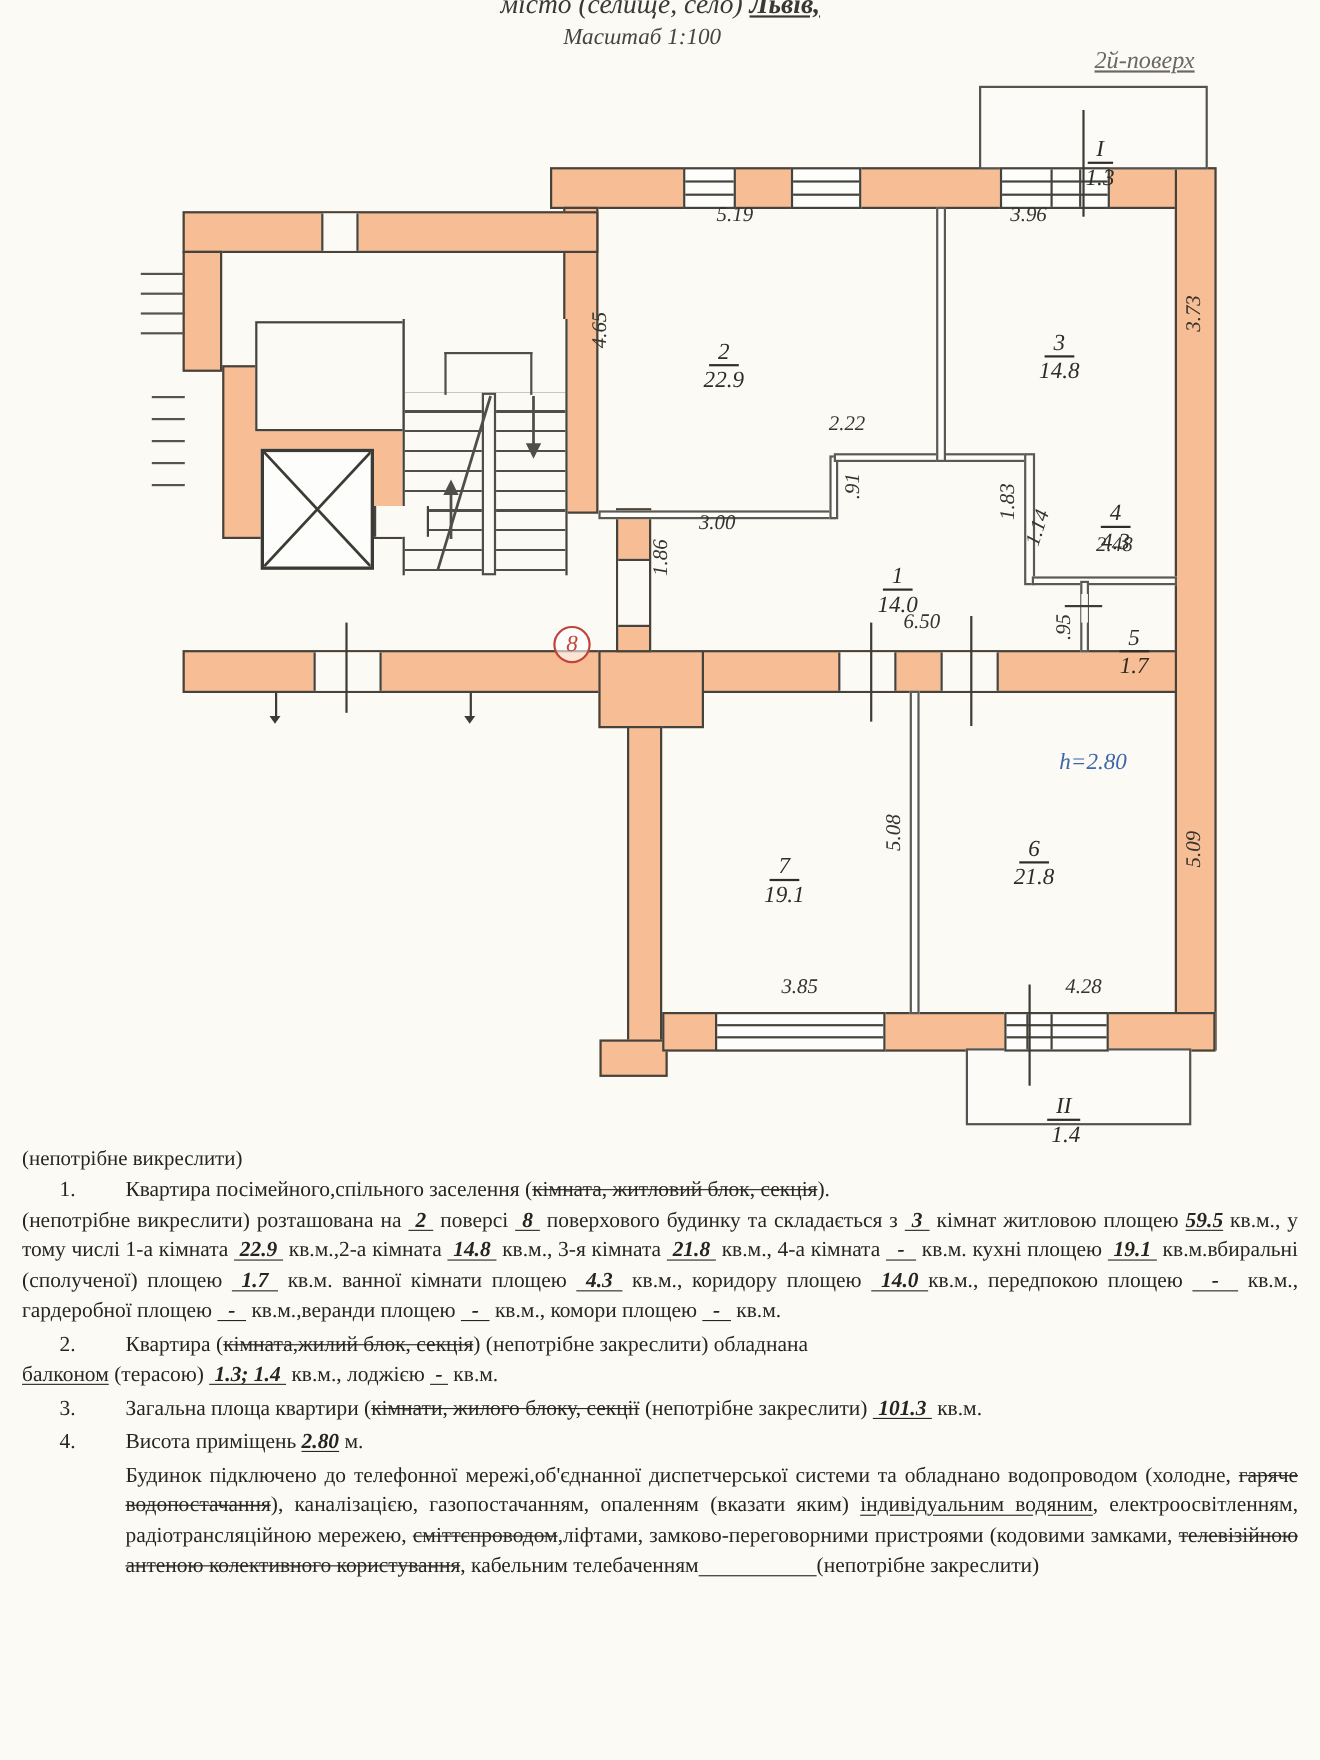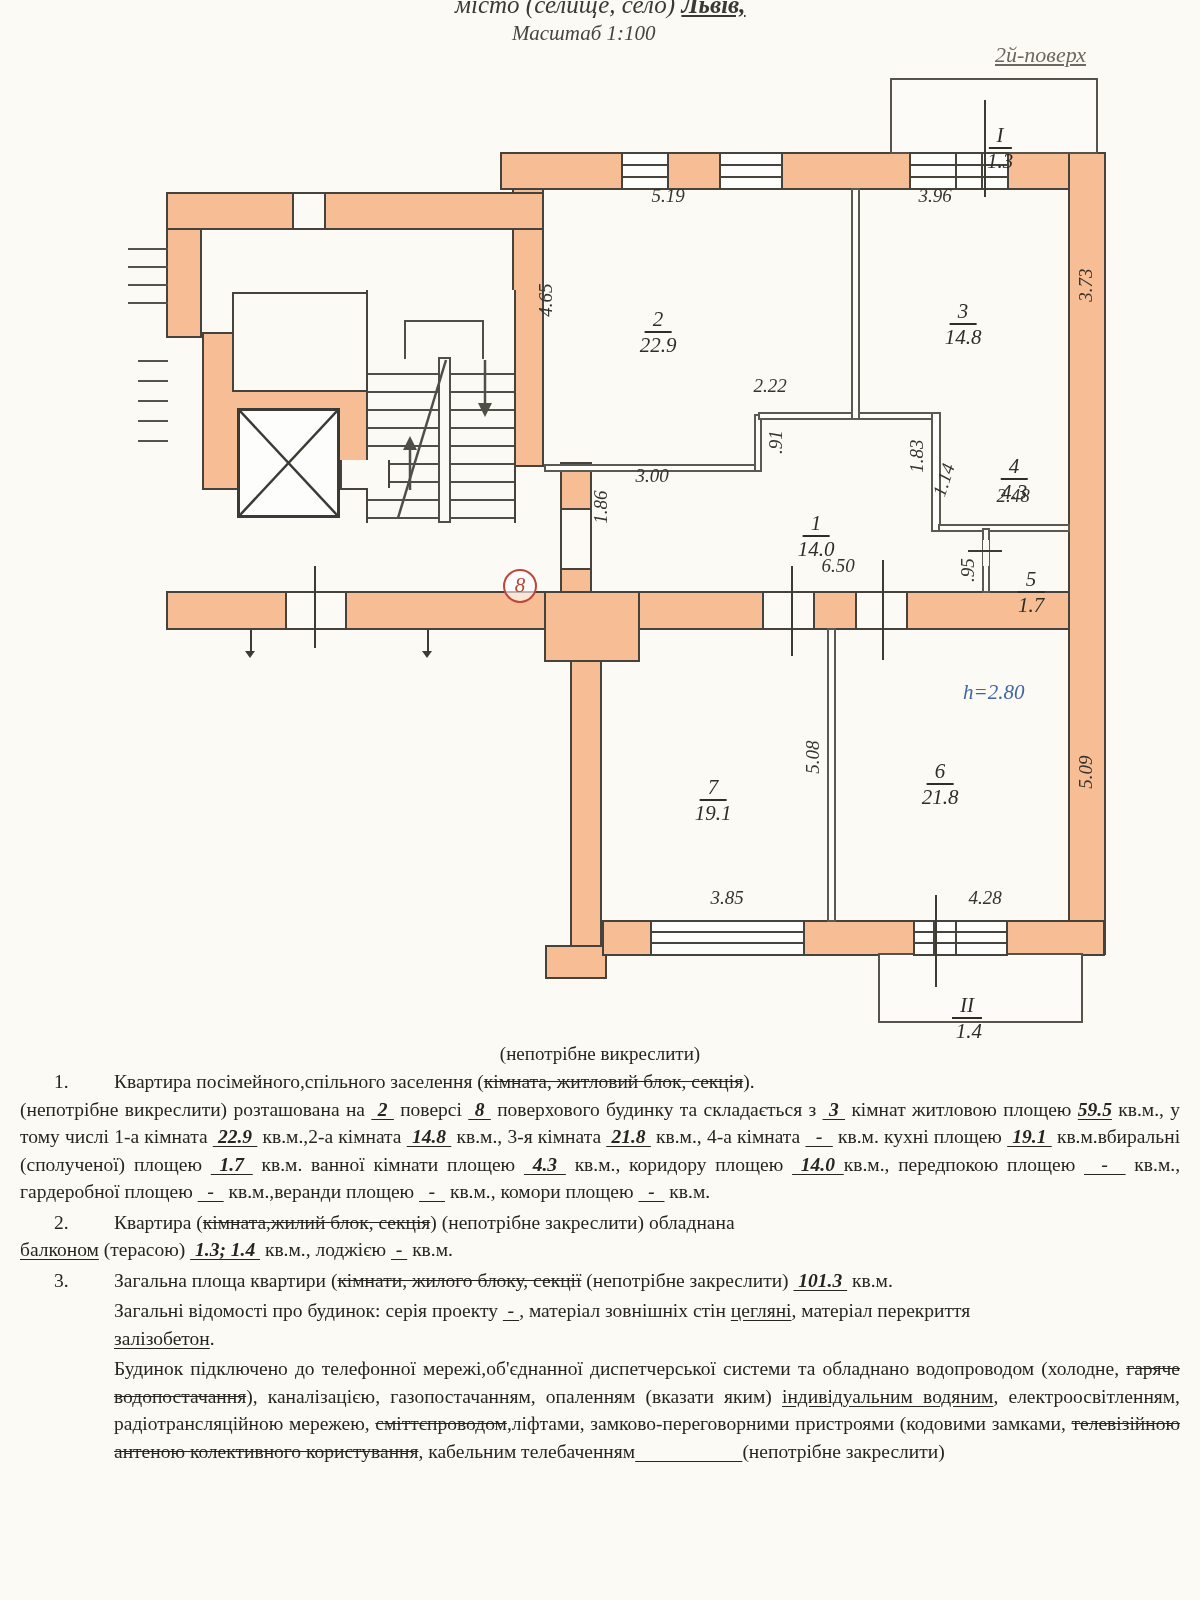--- a/index.html
+++ b/index.html
@@ -60,21 +60,21 @@
   .dim{position:absolute;transform:translate(-50%,-50%);font-style:italic;font-size:19px;
        color:#35342e;white-space:nowrap;z-index:6;}
   #apt-badge{position:absolute;left:503px;top:509px;width:34px;height:34px;border:2.5px solid #c0443a;
       border-radius:50%;box-sizing:border-box;z-index:6;color:#c0443a;font-style:italic;font-size:21px;
       text-align:center;line-height:29px;background:rgba(255,255,255,.6);}
   #hnote{position:absolute;left:963px;top:620px;font-style:italic;font-size:21px;color:#3f66a8;z-index:6;}
 
   
   #doc{position:absolute;left:20px;top:1040px;width:1160px;}
   #doc-title{font-size:27px;letter-spacing:.2px;padding-left:72px;color:#201f1a;}
-  #doc-sub{text-align:center;font-size:19px;margin-top:3px;color:#26251f;}
+  #doc-sub{font-size:19px;margin-top:3px;color:#26251f;}
   .item{font-size:19.5px;line-height:27.5px;text-align:justify;margin:3px 0 0 0;}
   .item .inum{display:inline-block;width:60px;margin-left:34px;}
   .item.hang{padding-left:94px;text-indent:-94px;}
   .item.hang .inum{margin-left:34px;}
   .s{text-decoration:line-through;}
   .ul{text-decoration:underline;text-underline-offset:3px;}
   .v{font-style:italic;font-weight:600;text-decoration:underline;text-underline-offset:3px;white-space:nowrap;}
 </style>
 </head>
 <body>
@@ -225,18 +225,18 @@
         <span class="dim" style="left: 1086px; top: 712px; transform: translate(-50%, -50%) rotate(-90deg);">5.09</span>
       </div>
   </div>
 
   <section id="doc">
     <div id="doc-sub">(непотрібне викреслити)</div>
     <div id="doc-items">
         <p class="item"><span class="inum">1.</span><span>Квартира посімейного,спільного заселення (</span><span class="s">кімната, житловий блок, секція</span><span>).</span><br><span>(непотрібне викреслити) розташована на </span><span class="v">&nbsp;2&nbsp;</span><span> поверсі </span><span class="v">&nbsp;8&nbsp;</span><span> поверхового будинку та складається з </span><span class="v">&nbsp;3&nbsp;</span><span> кімнат житловою площею </span><span class="v">59.5</span><span> кв.м., у тому числі 1-а кімната </span><span class="v">&nbsp;22.9&nbsp;</span><span> кв.м.,2-а кімната </span><span class="v">&nbsp;14.8&nbsp;</span><span> кв.м., 3-я кімната </span><span class="v">&nbsp;21.8&nbsp;</span><span> кв.м., 4-а кімната </span><span class="v">&nbsp;&nbsp;-&nbsp;&nbsp;</span><span> кв.м. кухні площею </span><span class="v">&nbsp;19.1&nbsp;</span><span> кв.м.вбиральні (сполученої) площею </span><span class="v">&nbsp;1.7&nbsp;</span><span> кв.м. ванної кімнати площею </span><span class="v">&nbsp;4.3&nbsp;</span><span> кв.м., коридору площею </span><span class="v">&nbsp;14.0&nbsp;</span><span>кв.м., передпокою площею </span><span class="v">&nbsp;&nbsp;-&nbsp;&nbsp;</span><span> кв.м.,  гардеробної площею </span><span class="v">&nbsp;&nbsp;-&nbsp;&nbsp;</span><span> кв.м.,веранди площею </span><span class="v">&nbsp;&nbsp;-&nbsp;&nbsp;</span><span> кв.м., комори площею </span><span class="v">&nbsp;&nbsp;-&nbsp;&nbsp;</span><span> кв.м.</span></p>
         <p class="item"><span class="inum">2.</span><span>Квартира (</span><span class="s">кімната,жилий блок, секція</span><span>) (непотрібне закреслити) обладнана</span><br><span class="ul">балконом</span><span> (терасою) </span><span class="v">&nbsp;1.3;&nbsp;1.4&nbsp;</span><span> кв.м., лоджією </span><span class="v">&nbsp;-&nbsp;</span><span> кв.м.</span></p>
         <p class="item"><span class="inum">3.</span><span>Загальна площа квартири (</span><span class="s">кімнати, жилого блоку, секції</span><span> (непотрібне закреслити) </span><span class="v">&nbsp;101.3&nbsp;</span><span> кв.м.</span></p>
-        <p class="item hang"><span class="inum">6.</span><span>Загальні відомості про будинок: серія проекту </span><span class="v">&nbsp;-&nbsp;</span><span>, матеріал зовнішніх стін </span><span class="ul">цегляні</span><span>, матеріал перекриття</span><br><span class="ul">залізобетон</span><span>.</span></p>
+        <p class="item"><span class="inum">4.</span><span>Висота приміщень </span><span class="v">2.80</span><span> м.</span></p>
         <p class="item hang"><span class="inum">7.</span><span>Будинок підключено до телефонної мережі,об'єднанної диспетчерської системи та обладнано водопроводом (холодне, </span><span class="s">гаряче водопостачання</span><span>), каналізацією, газопостачанням, опаленням (вказати яким) </span><span class="ul">індивідуальним водяним</span><span>, електроосвітленням, радіотрансляційною мережею, </span><span class="s">сміттєпроводом</span><span>,ліфтами, замково-переговорними пристроями (кодовими замками, </span><span class="s">телевізійною антеною колективного користування</span><span>, кабельним телебаченням</span><span class="v">&nbsp;&nbsp;&nbsp;&nbsp;&nbsp;&nbsp;&nbsp;&nbsp;&nbsp;&nbsp;&nbsp;&nbsp;&nbsp;&nbsp;&nbsp;&nbsp;&nbsp;&nbsp;&nbsp;&nbsp;&nbsp;&nbsp;</span><span>(непотрібне закреслити)</span></p>
       </div>
   </section>
 
 </div>
 
 </body></html>

